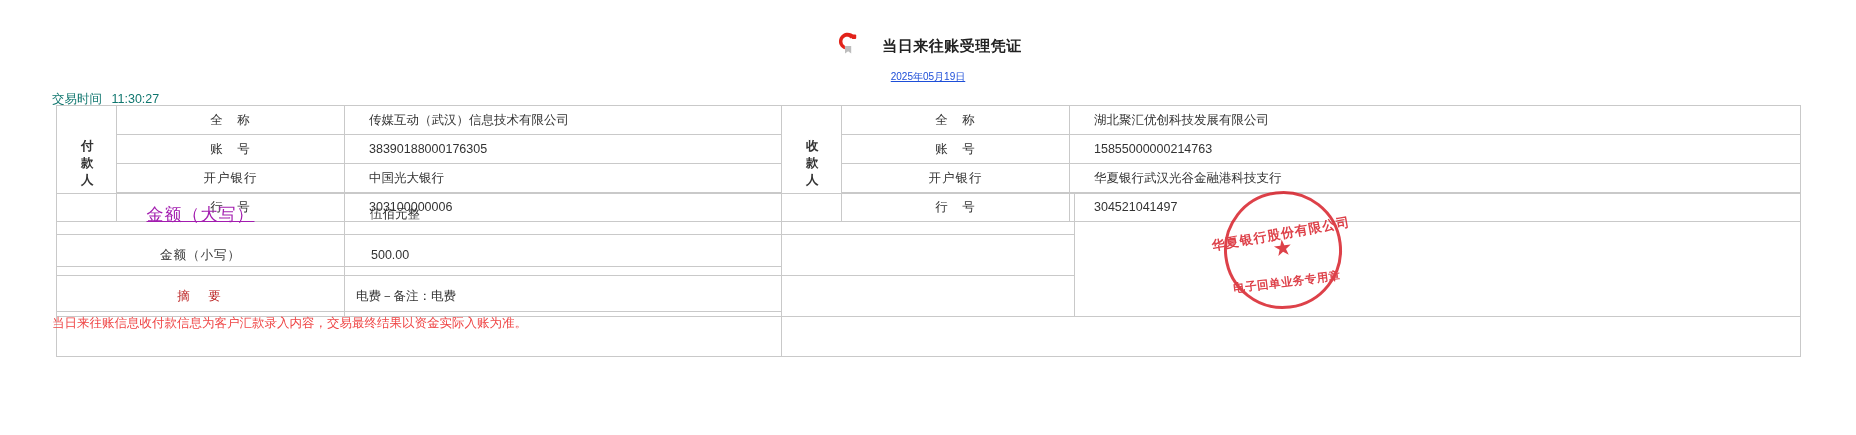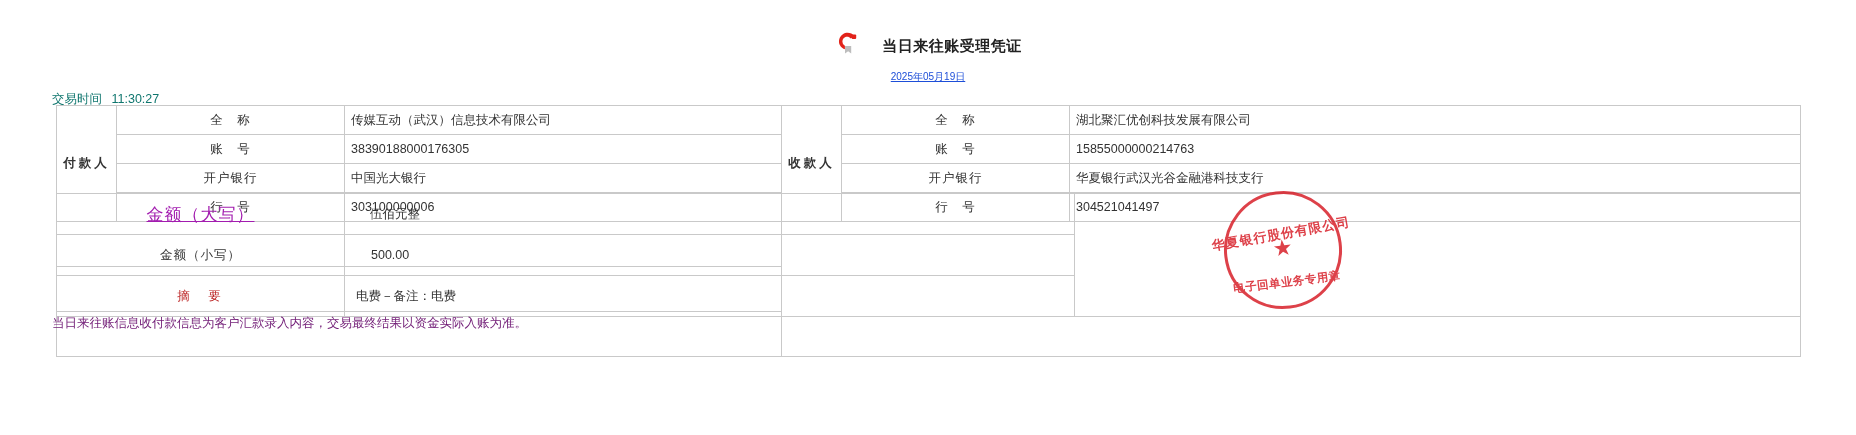--- a/index.html
+++ b/index.html
@@ -68,21 +68,21 @@
     position: absolute;
     left: 56px;
     top: 105px;
     width: 1744px;
     border-collapse: collapse;
     table-layout: fixed;
   }
   .voucher td {
     border: 1px solid #c9c9c9;
     height: 22px;
-    padding: 3px 6px;
+    padding: 3px 24px;
     font-size: 12.5px;
     color: #333;
     vertical-align: middle;
   }
   .side-label {
     text-align: center;
     letter-spacing: 3px;
     width: 60px;
     font-weight: bold;
   }
@@ -146,21 +146,21 @@
     white-space: nowrap;
     letter-spacing: .5px;
   }
 
   
   .footnote {
     position: absolute;
     left: 52px;
     top: 315px;
     font-size: 12.5px;
-    color: #701a75;
+    color: #ef4444;
   }
 </style>
 </head>
 <body>
 
 <div class="page">
 
   <div class="doc-header">
     <div class="title-row">
       <span class="logo-mark">

